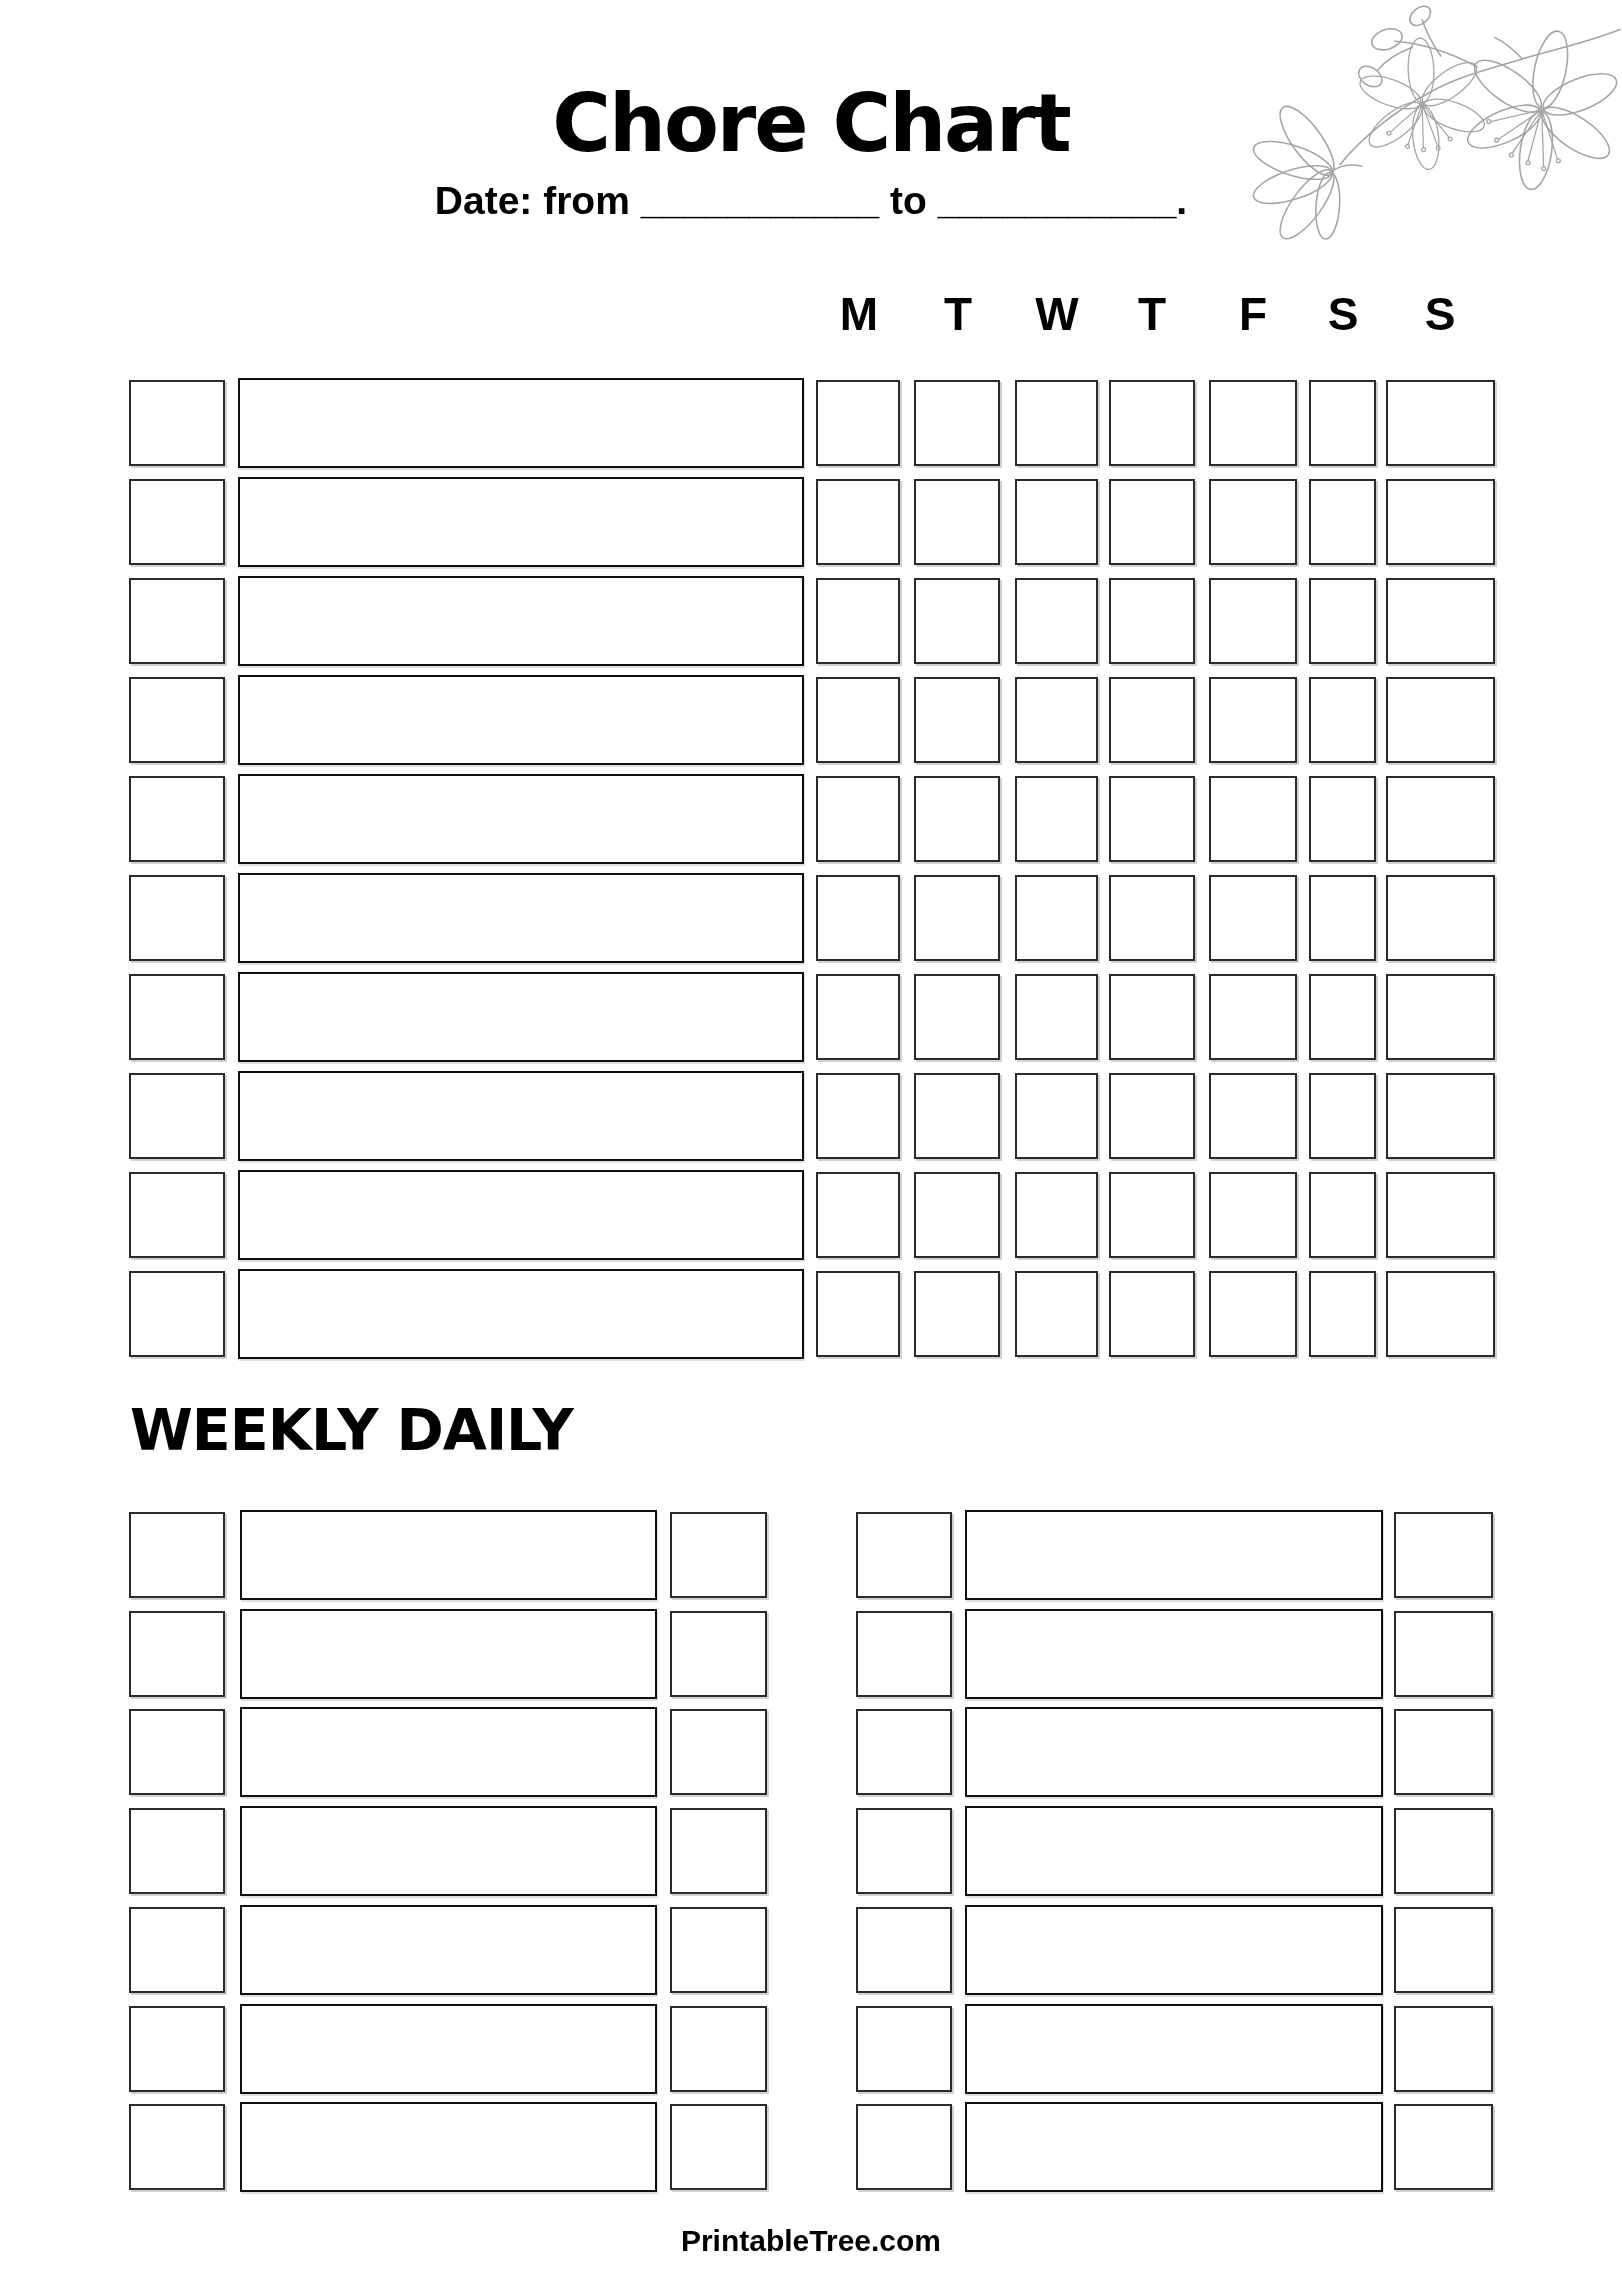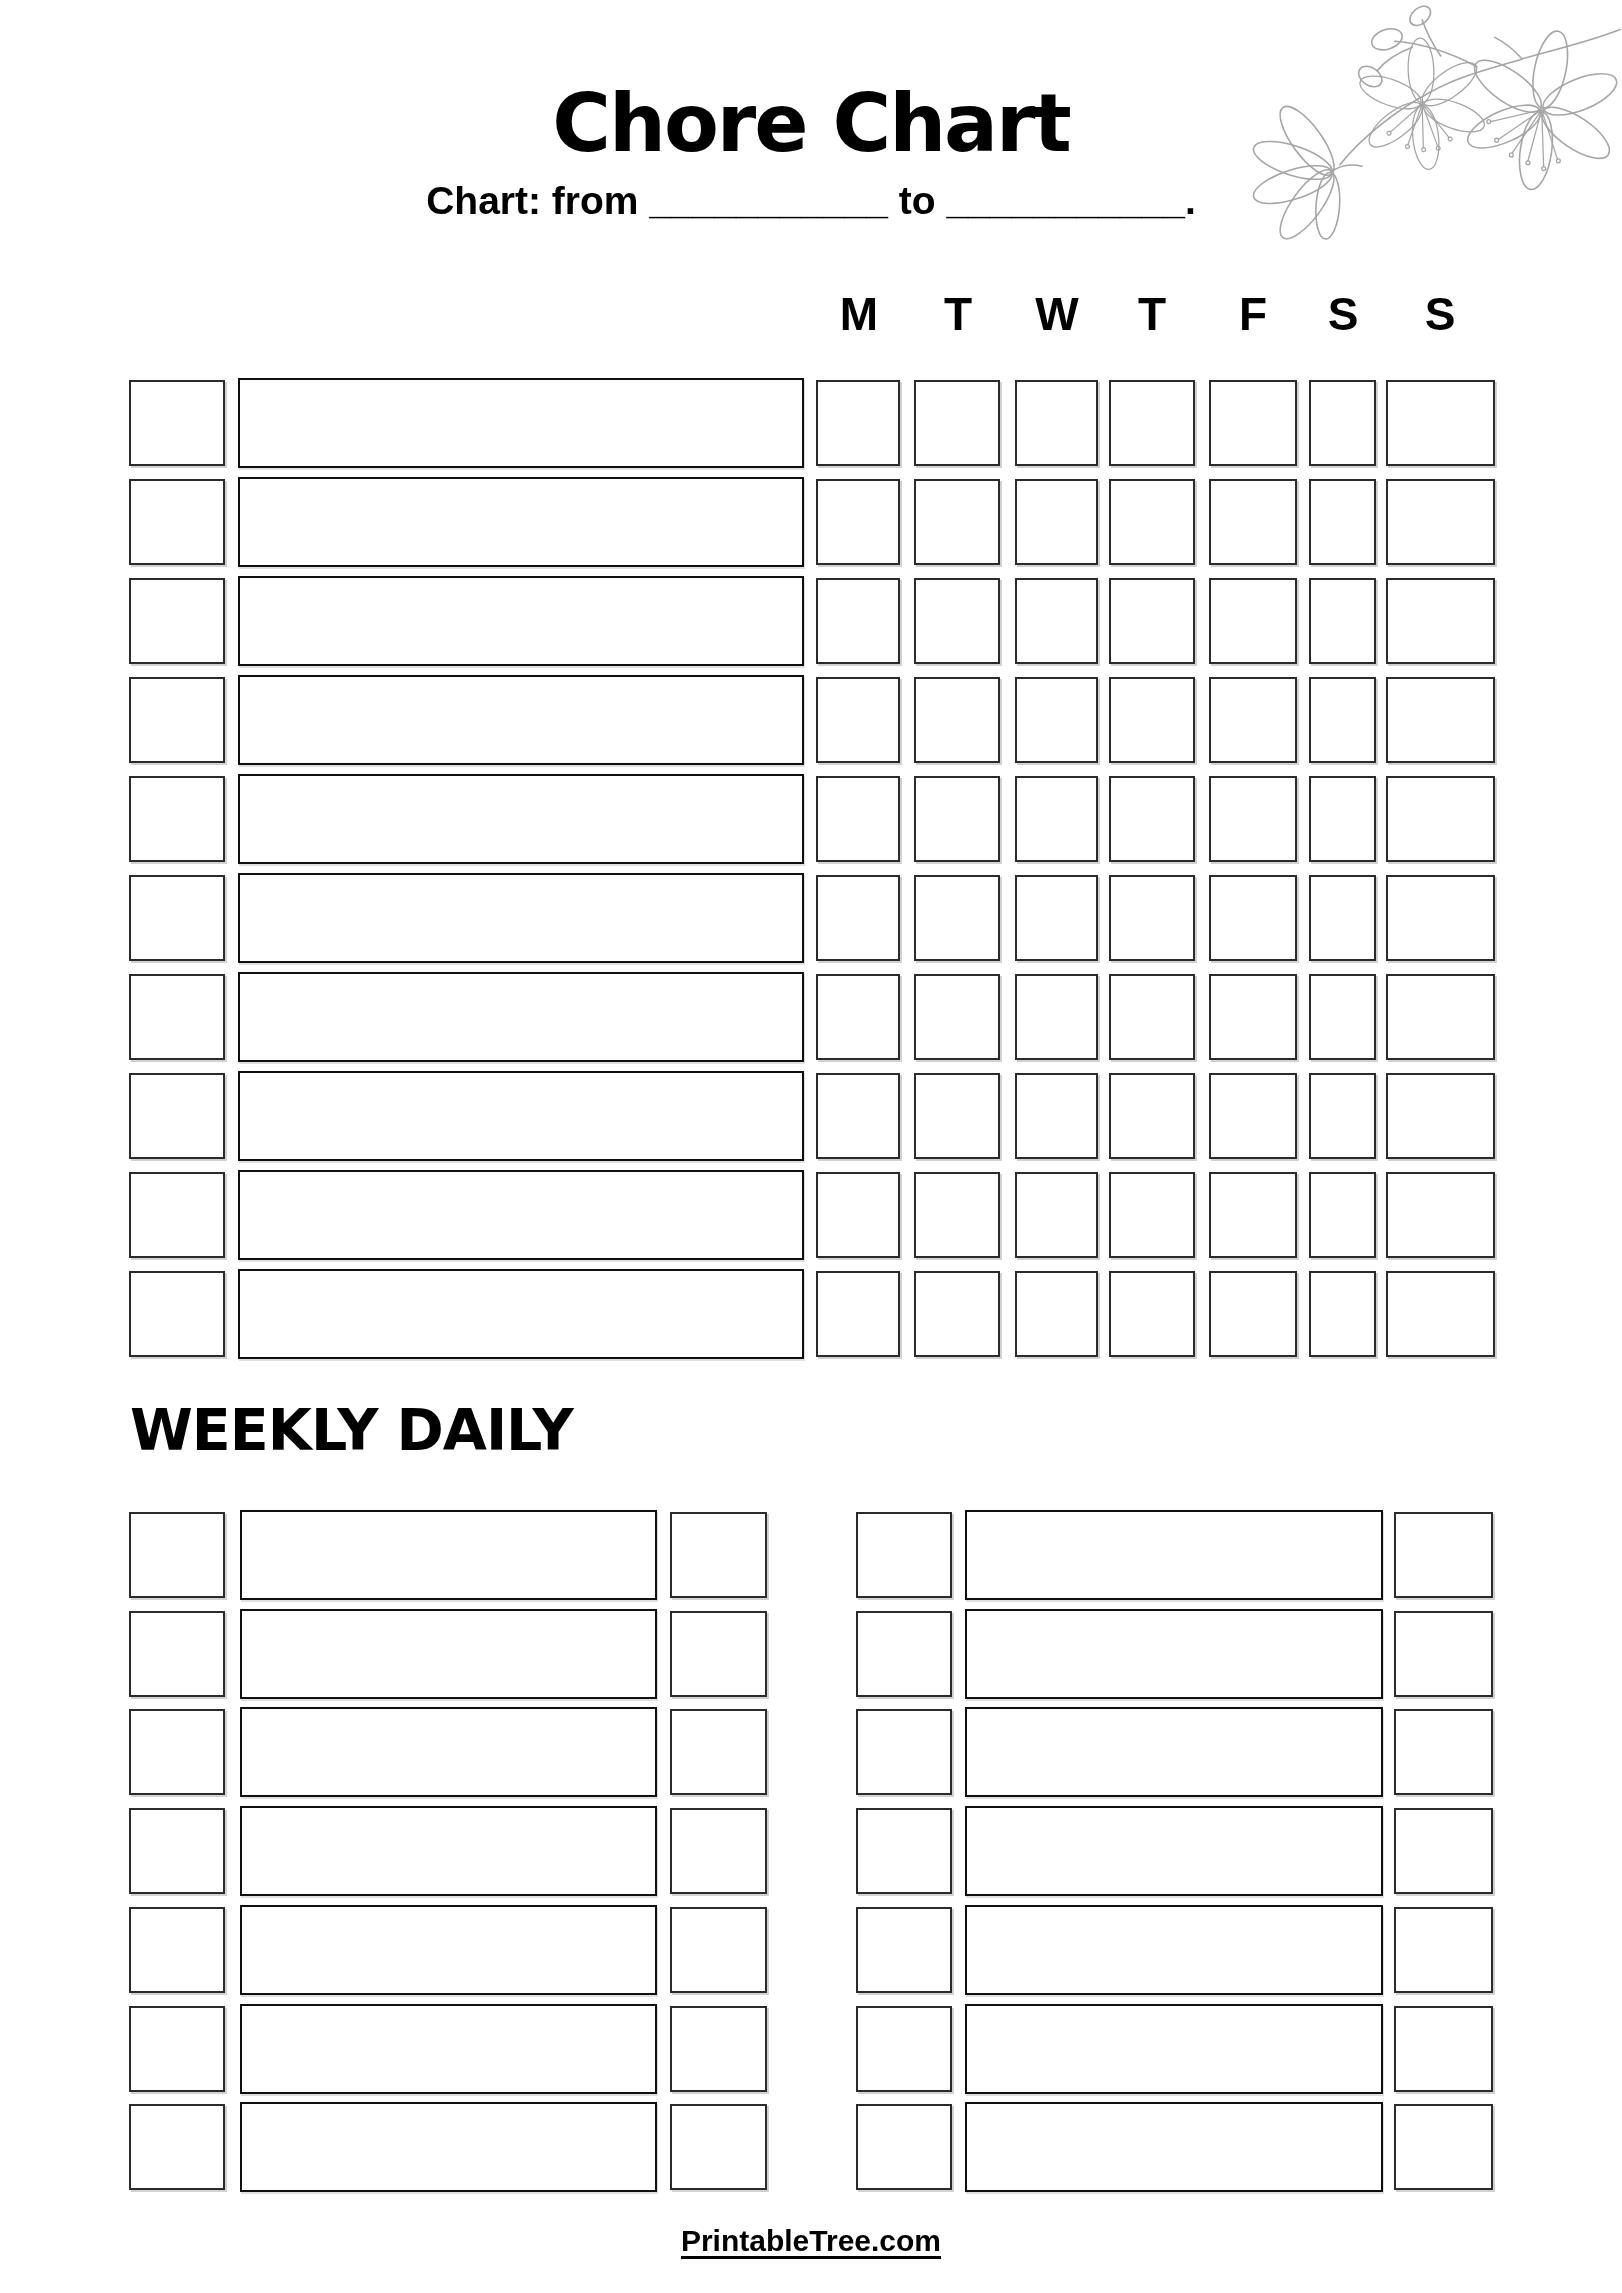--- a/index.html
+++ b/index.html
@@ -79,21 +79,21 @@
   .footer {
     position: absolute;
     left: 0; right: 0;
     top: 2223px;
     text-align: center;
     font-weight: bold;
     font-size: 30px;
     line-height: 1.2;
     color: #000000;
   }
-  .footer span { text-decoration: underline; text-underline-offset: 4.9px; text-align: right; }
+  .footer span { text-underline-offset: 4.9px; text-align: right; }
   .layer { position: absolute; inset: 0; }
 </style>
 </head>
 <body>
 
 <div class="page">
 
   <svg class="flower" viewBox="0 0 390 258" aria-hidden="true">
     <g fill="none" stroke="#a5a5a5" stroke-width="1.6" stroke-linecap="round" stroke-linejoin="round">
 
@@ -158,21 +158,21 @@
         <ellipse cx="40" cy="0" rx="42" ry="15" transform="rotate(148)"></ellipse>
         <ellipse cx="40" cy="0" rx="42" ry="15" transform="rotate(184)"></ellipse>
         <ellipse cx="40" cy="0" rx="42" ry="15" transform="rotate(220)"></ellipse>
         <ellipse cx="34" cy="0" rx="34" ry="12" transform="rotate(80)"></ellipse>
         <path d="M0,0 C8,-10 18,-14 30,-14"></path>
       </g>
     </g>
   </svg>
 
   <h1 class="title">Chore Chart</h1>
-  <div class="date-line">Chart: from ___________ to ___________.</div>
+  <div class="date-line">Date: from ___________ to ___________.</div>
 
   <div class="section-heading" id="weekly-heading">WEEKLY DAILY</div>
 
   <div class="layer" id="day-header-row">
       <span class="day-letter" style="left: 859px;">M</span>
       <span class="day-letter" style="left: 958px;">T</span>
       <span class="day-letter" style="left: 1057px;">W</span>
       <span class="day-letter" style="left: 1152px;">T</span>
       <span class="day-letter" style="left: 1253px;">F</span>
       <span class="day-letter" style="left: 1343px;">S</span>

